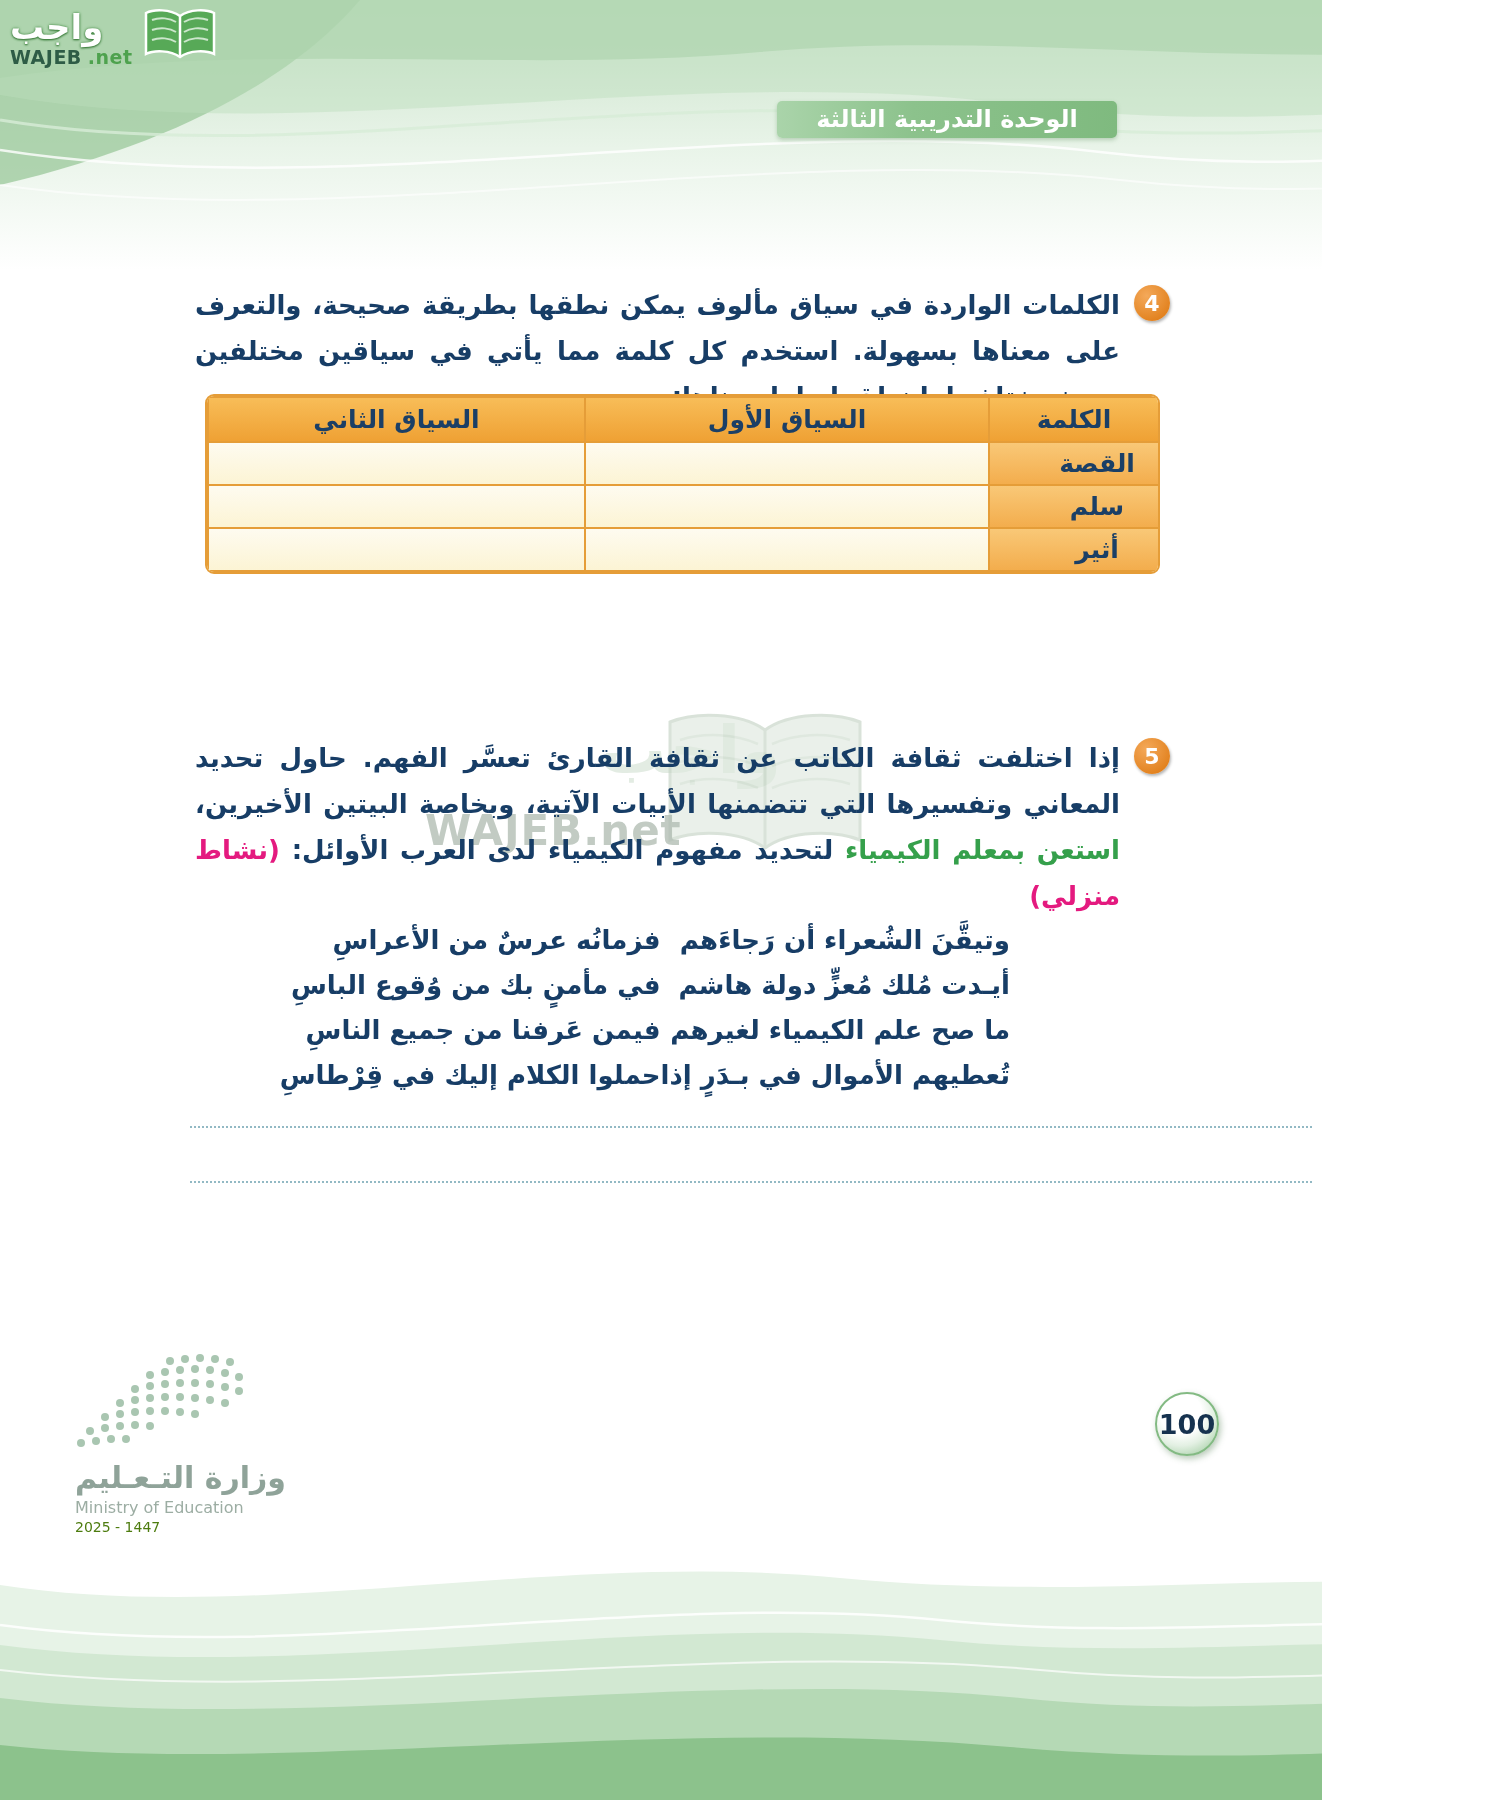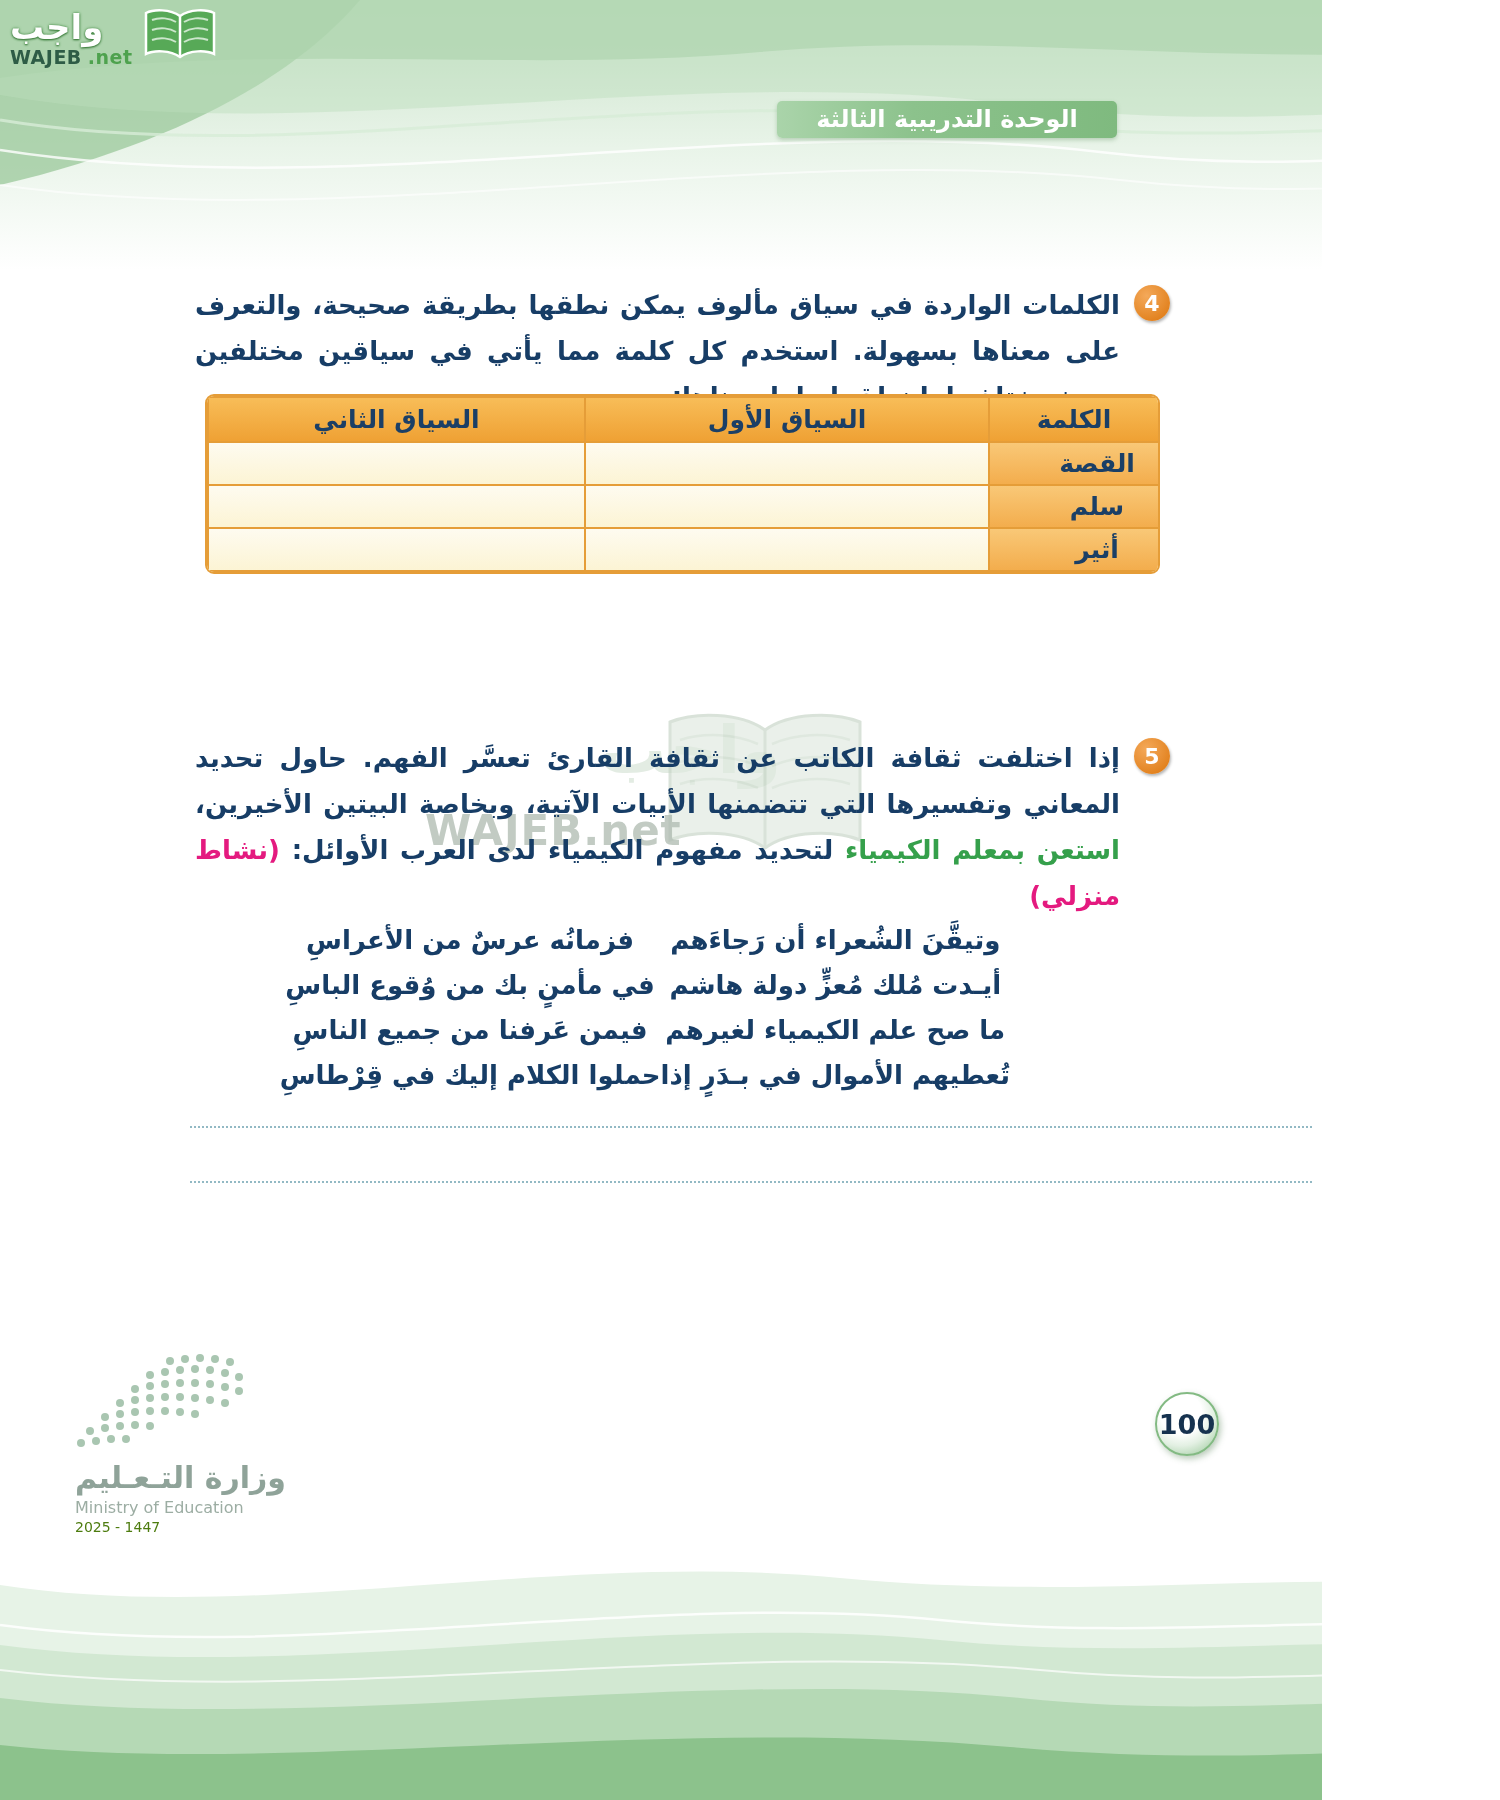--- a/index.html
+++ b/index.html
@@ -50,21 +50,21 @@
   table.vocab th { height:45px; background:linear-gradient(180deg,#f8bd58,#efa134); color:#1b3f66; font-size:25px; font-weight:700; text-align:center; }
   td.word-cell { height:43px; background:linear-gradient(180deg,#f9c877,#f3ad4d); color:#1b3f66; font-size:25px; font-weight:700; text-align:center;padding-left:46px; }
   td.ctx-cell { background:linear-gradient(180deg,#fefbf0,#fcf4d4); }
 
   
   .poet-line { position:absolute; top:874px; left:195px; width:870px; z-index:2; direction:rtl; text-align:right;
     font-size:26px; font-weight:700; color:#173d66; }
   .poem { position:absolute; top:918px; left:295px; width:715px; z-index:2; direction:rtl;
     display:flex; justify-content:space-between; }
   .hemi { display:flex; flex-direction:column; }
-  .hemi > div { font-size:26px; font-weight:700; color:#173d66; line-height:45px; text-align:center; white-space:nowrap; }
+  .hemi > div { font-size:26px; font-weight:700; color:#173d66; line-height:45px; text-align:right; white-space:nowrap; }
 
   
   .dots-line { position:absolute; left:190px; width:1122px; height:3px; z-index:2; border-bottom:2px dotted #92b9c4; }
   .dots-line.l1 { top:1125px; }
   .dots-line.l2 { top:1180px; }
 
   
   .ministry { position:absolute; left:75px; top:1352px; z-index:2; color:#93a69b; }
   .min-ar { font-size:30px; font-weight:700; color:#8fa399; direction:rtl; text-align:left; margin-top:6px; letter-spacing:1px; }
   .min-en { font-size:16px; color:#9cada3; margin-top:3px; }

